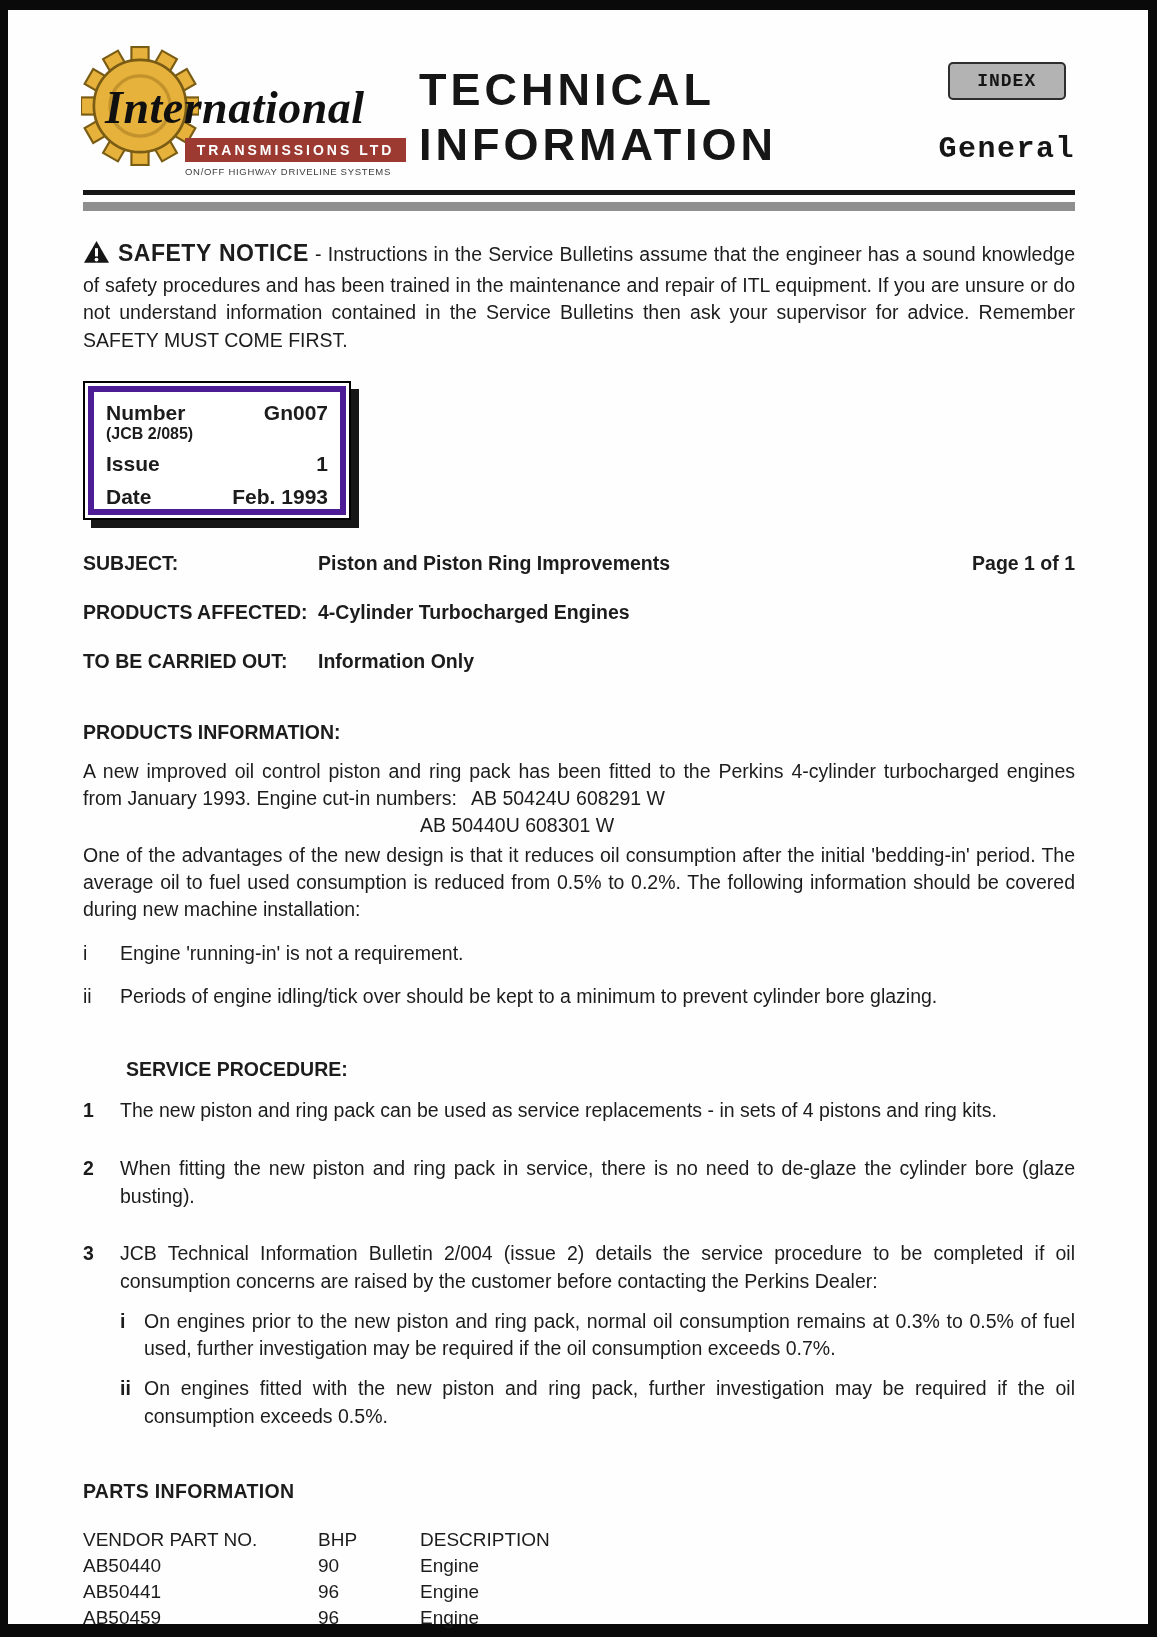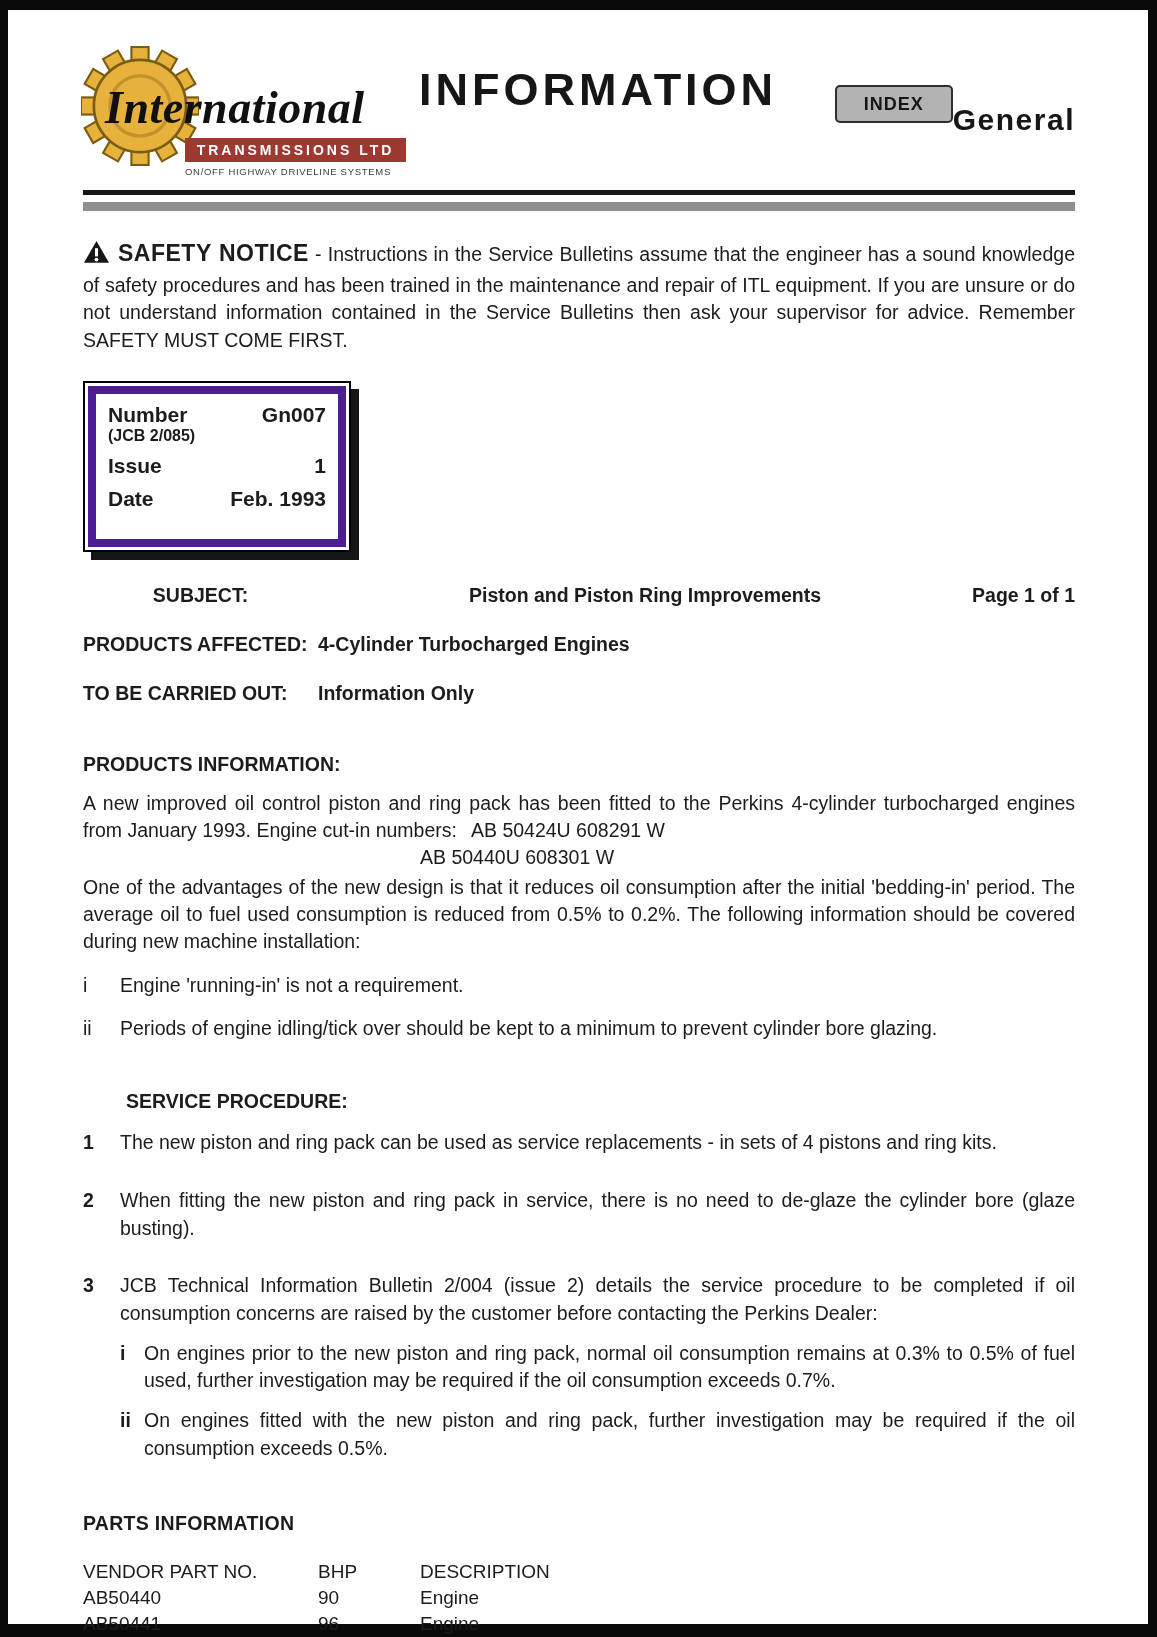--- a/index.html
+++ b/index.html
@@ -48,21 +48,21 @@
   }
   .logo-tagline {
     margin:4px 0 0 80px; font-size:9.5px; letter-spacing:0.7px;
     color:#3c3c3c; white-space:nowrap;
   }
   .doc-title {
     margin-left:14px; margin-top:12px;
     font-weight:bold; font-size:45px; letter-spacing:4px;
     line-height:55px; color:#161616; white-space:nowrap;
   }
-  .header-right { margin-left:auto; margin-top:21px; display:flex; flex-direction:row; align-items:center; }
+  .header-right { margin-left:auto; margin-top:12px; display:flex; flex-direction:column; align-items:center;font-family:Liberation Mono, monospace; }
   .index-btn {
     width:118px; height:38px;
     background:#b3b3b3; border:2px solid #2e2e2e; border-radius:5px;
     display:flex; align-items:center; justify-content:center;
     font-weight:bold; font-size:18px; letter-spacing:1px; color:#161616;
     cursor:pointer;
   }
   .category { margin-top:32px; font-weight:bold; font-size:30px; letter-spacing:1.5px; color:#161616; }
 
   
@@ -75,29 +75,29 @@
   
   .notice-row { margin-top:26px; display:flex; gap:26px;flex-direction:column; }
   .safety { flex:1; font-size:19.5px; line-height:1.42; text-align:justify; }
   .safety-title { font-size:23px; font-weight:bold; letter-spacing:0.5px; }
   .warn-icon { display:inline-block; vertical-align:-3px; margin-right:8px; }
   .info-box-wrap { flex:0 0 auto; width:268px; margin-right:8px; }
   .info-box {
     border:2px solid #000; padding:3px; background:#fff;
     box-shadow:8px 8px 0 #161616;
   }
-  .info-box-inner { border:8px solid #4c1d95; padding:9px 12px 28px; }
+  .info-box-inner { border:6px solid #4c1d95; padding:9px 12px 0; }
   .info-row { display:flex; justify-content:space-between; font-weight:bold; font-size:21px; }
   .info-sub { font-weight:bold; font-size:16px; margin-top:0px; }
   .info-row.mt { margin-top:9px; }
 
   
   .meta { margin-top:32px; }
   .meta-row { display:grid; grid-template-columns:235px 1fr; align-items:baseline; margin-bottom:26px; font-size:19.5px; }
-  .meta-row.with-page { grid-template-columns:235px 1fr auto;text-align:center; }
+  .meta-row.with-page { grid-template-columns:235px 1fr auto; }
   .meta-label, .meta-value { font-weight:bold; }
   .page-ref { font-weight:bold; }
 
   
   .section-heading { font-weight:bold; font-size:19.5px; margin-top:22px; }
   .para { font-size:19.5px; line-height:1.4; margin-top:14px; text-align:justify; }
   .cutin-inline { margin-left:14px; white-space:nowrap; }
   .cutin-line { margin-left:337px; font-size:19.5px; line-height:1.4; }
   .roman-item { display:grid; grid-template-columns:37px 1fr; margin-top:16px; font-size:19.5px; line-height:1.4; }
   .num-item { display:grid; grid-template-columns:37px 1fr; margin-top:16px; font-size:19.5px; line-height:1.42; }
@@ -154,20 +154,21 @@
           </g>
         </svg>
         <div class="logo-text">
           <div class="logo-name">International</div>
           <div class="logo-banner">TRANSMISSIONS LTD</div>
           <div class="logo-tagline">ON/OFF HIGHWAY DRIVELINE SYSTEMS</div>
         </div>
       </div>
 
       <div class="doc-title">
+        <div>TECHNICAL</div>
         <div>INFORMATION</div>
       </div>
 
       <div class="header-right">
         <div class="index-btn">INDEX</div>
         <div class="category">General</div>
       </div>
     </div>
 
     <div class="rule rule--top">

